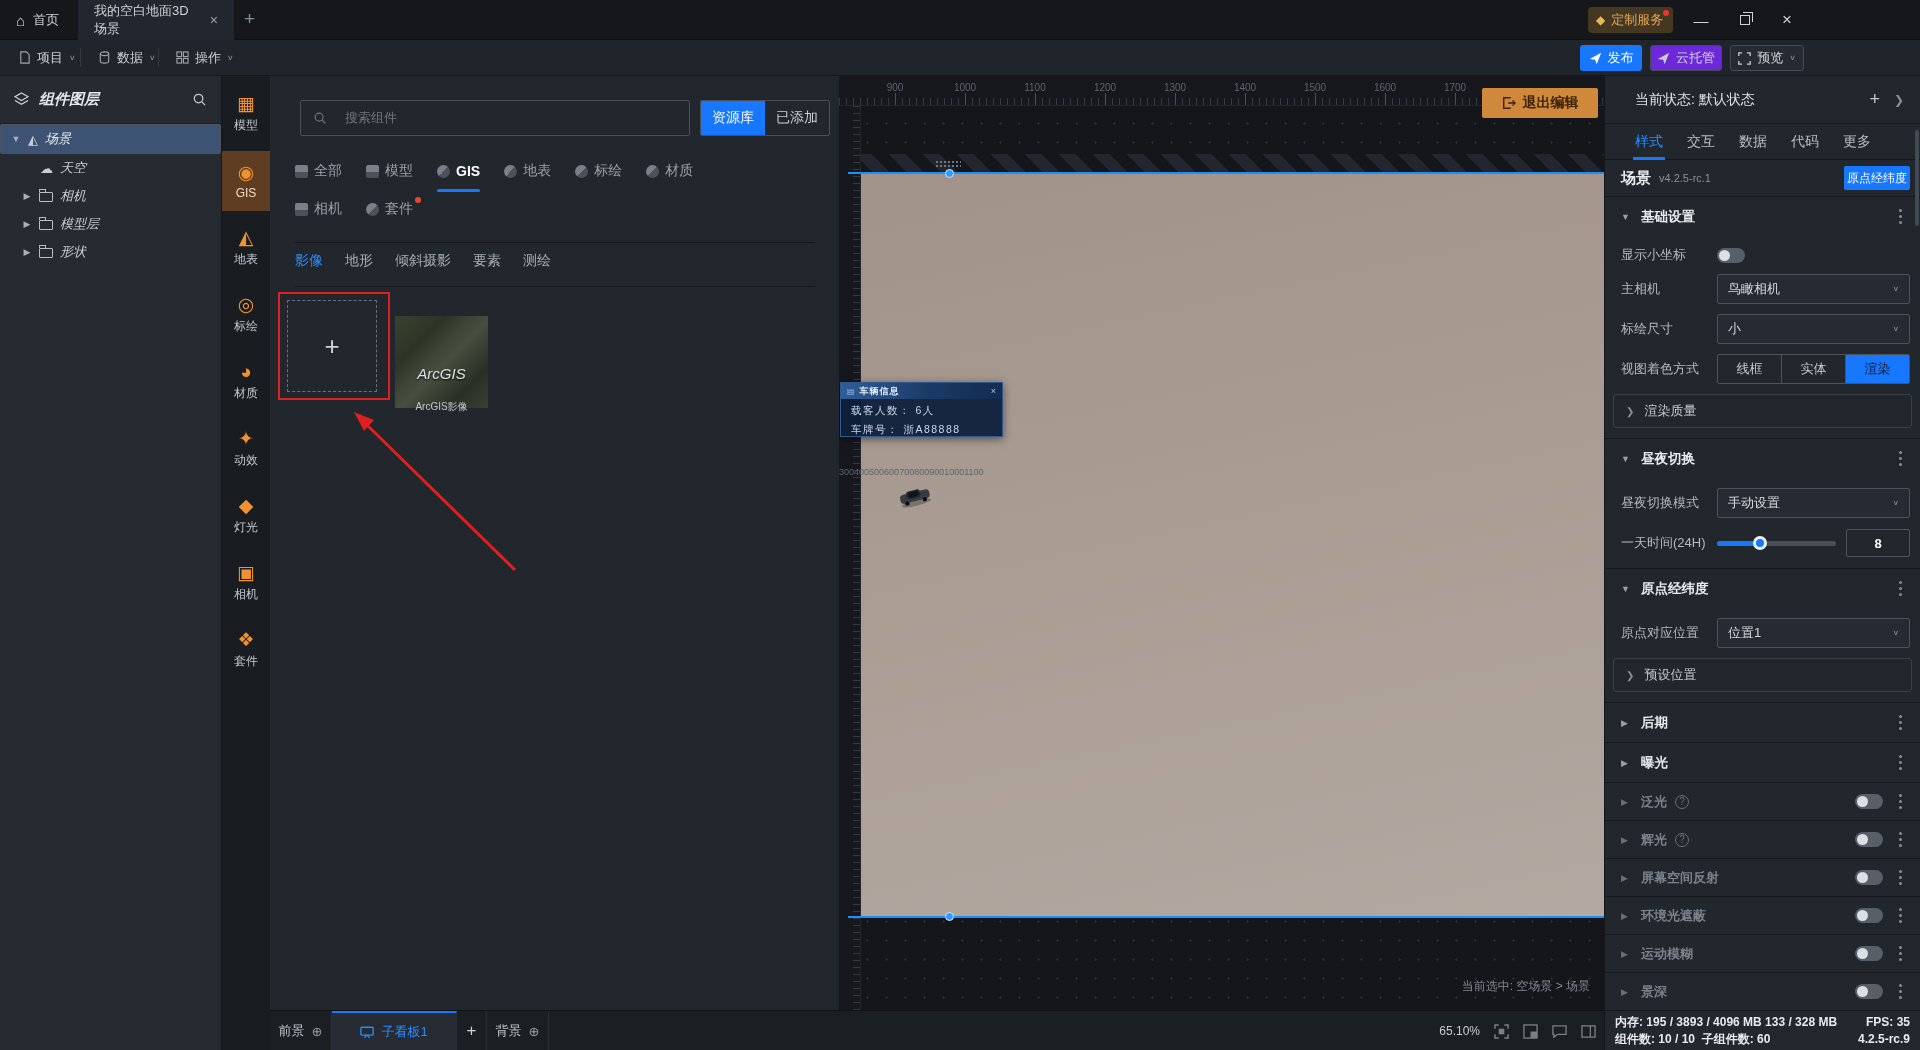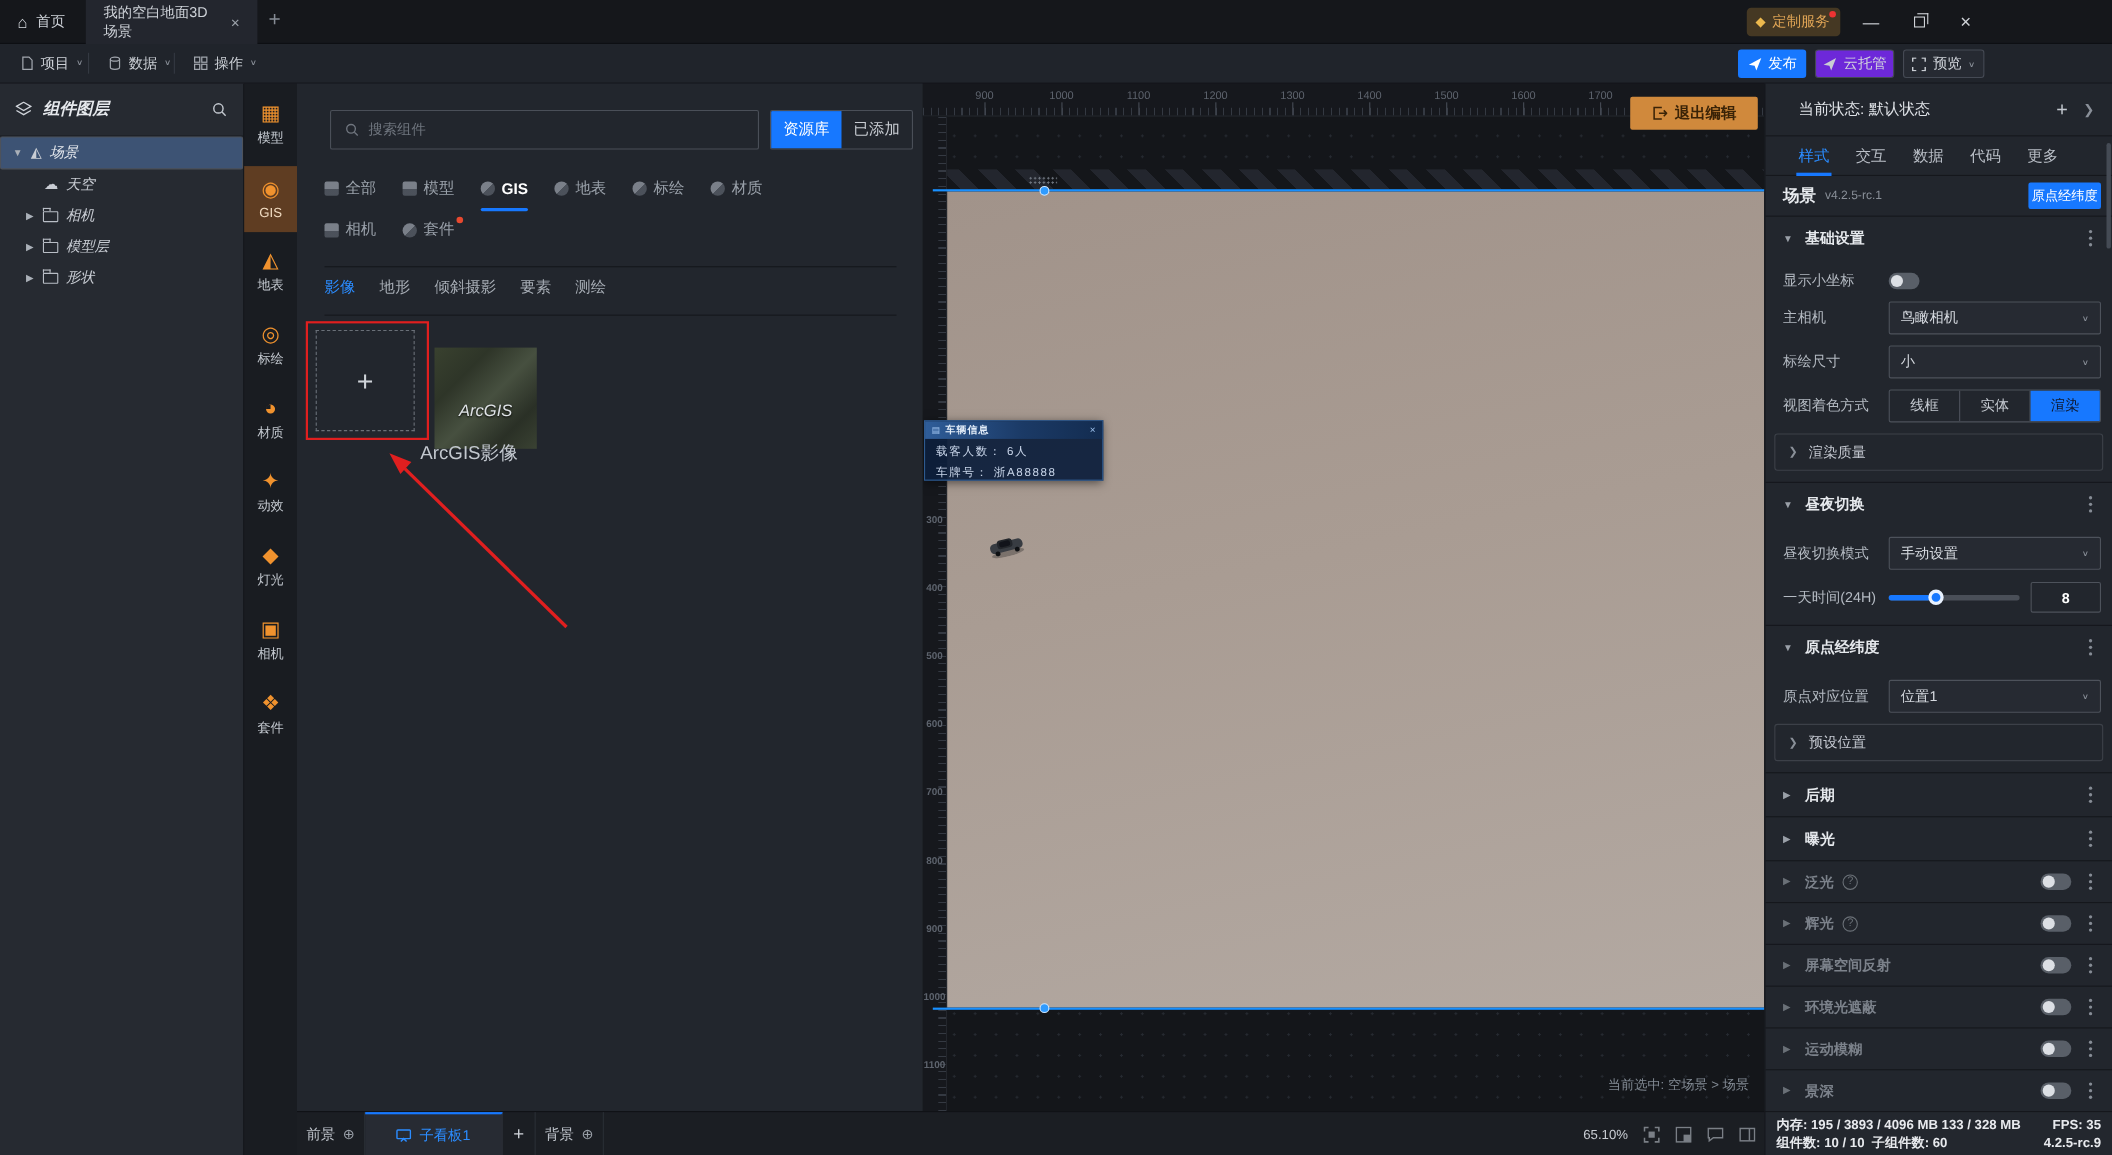--- a/index.html
+++ b/index.html
@@ -47,53 +47,53 @@
   
   .rail { position:absolute; left:222px; top:76px; width:48px; height:974px; background:#191c21; }
   .rail-item { position:absolute; left:0; width:48px; height:60px; display:flex; flex-direction:column; align-items:center; justify-content:center; gap:3px; }
   .rail-item .g { font-size:19px; color:#f0922e; line-height:20px; }
   .rail-item .l { font-size:12px; color:#c3c8cf; }
   .rail-item.active { background:#5f3d22; }
   .rail-item.active .l { color:#f1dcc2; }
 
   
   .library { position:absolute; left:270px; top:76px; width:569px; height:974px; background:#22262d; }
-  .searchbox { position:absolute; left:30px; top:24px; width:390px; height:36px; border:1px solid #4a4f58; border-radius:2px; display:flex; align-items:center; gap:8px; padding:0 12px; }
+  .searchbox { position:absolute; left:30px; top:24px; width:390px; height:36px; border:1px solid #4a4f58; border-radius:2px; display:flex; align-items:center; gap:18px; padding:0 12px; }
   .searchbox .ph { color:#6f757e; }
   .libtabs { position:absolute; left:430px; top:24px; height:36px; display:flex; border:1px solid #4a4f58; border-radius:2px; overflow:hidden; }
   .libtab { width:64px; display:flex; align-items:center; justify-content:center; color:#c9cdd3; font-size:14px; }
   .libtab.on { background:#1778ff; color:#fff; }
   .chips { position:absolute; left:25px; top:86px; display:flex; gap:24px; }
   .chips.r2 { top:124px; }
   .chip { display:flex; align-items:center; gap:6px; color:#9aa1aa; font-size:14px; position:relative; padding-bottom:6px; }
   .chip .ci { width:13px; height:13px; border-radius:50%; background:linear-gradient(135deg,#9096a0 50%,#565c66 50%); opacity:.8; }
   .chip .ci.sq { border-radius:2px; background:linear-gradient(180deg,#9096a0 55%,#565c66 55%); }
   .chip.on { color:#fff; font-weight:bold; }
   .chip.on::after { content:''; position:absolute; left:0; bottom:-6px; width:100%; height:3px; background:#1778ff; border-radius:2px; }
   .chip .rdot { position:absolute; right:-8px; top:-3px; width:6px; height:6px; background:#e8492f; border-radius:50%; }
   .lib-div { position:absolute; left:25px; width:520px; height:1px; background:#15171c; }
   .subtabs { position:absolute; left:25px; top:176px; display:flex; gap:22px; font-size:14px; color:#a7adb5; }
   .subtab.on { color:#2b8cff; }
   .red-rect { position:absolute; left:8px; top:216px; width:112px; height:108px; border:2px solid #e01f1f; z-index:5; }
   .plus-card { position:absolute; left:17px; top:224px; width:90px; height:92px; border:1px dashed #6a7078; display:flex; align-items:center; justify-content:center; color:#cfd3d9; font-size:26px; font-weight:200; }
   .arc-card { position:absolute; left:125px; top:240px; width:93px; height:92px; background:linear-gradient(135deg,#39412f 0%,#2e3528 28%,#475040 52%,#2a3026 78%,#3a4233 100%); display:flex; align-items:flex-end; justify-content:center; padding-bottom:26px;font-style:italic; }
   .arc-card .t { color:#dfe3e6; font-size:15px; text-shadow:0 1px 2px #000; }
-  .arc-cap { position:absolute; left:110px; top:324px; width:93px; text-align:center; color:#c3c8cf; font-size:17px; }
+  .arc-cap { position:absolute; left:125px; top:324px; width:93px; text-align:center; color:#c3c8cf; font-size:10px; }
   .arrow-svg { position:absolute; left:0; top:0; width:569px; height:974px; pointer-events:none; z-index:6; }
 
   
   .canvas { position:absolute; left:839px; top:76px; width:765px; height:934px; background:#14161a; overflow:hidden;
             background-image:radial-gradient(#262a31 1px, transparent 1.2px); background-size:19px 19px; }
   .ruler-top { position:absolute; left:0; top:0; width:765px; height:30px; background:#16181d; border-bottom:1px solid #23262c;
      background-image:repeating-linear-gradient(90deg,#4a505a 0 1px,transparent 1px 70px),repeating-linear-gradient(90deg,#343942 0 1px,transparent 1px 7px);
      background-size:100% 12px,100% 7px; background-position:56px bottom,0 bottom; background-repeat:repeat-x; display:flex; padding-left:21px; z-index:2; }
   .ruler-top span { width:70px; text-align:center; font-size:10px; color:#5d636d; padding-top:6px; }
   .ruler-left { position:absolute; left:0; top:30px; width:22px; height:904px; background:#16181d; border-right:1px solid #23262c;
      background-image:repeating-linear-gradient(180deg,#343942 0 1px,transparent 1px 7px); background-size:7px 100%; background-repeat:repeat-y; background-position:right 0;
-     display:flex; flex-direction:column; padding-top:361px; z-index:2;font-weight:bold; }
+     display:flex; padding-top:361px; z-index:2; }
   .ruler-left span { height:62px; font-size:9px; color:#5d636d; text-align:center; flex-shrink:0; }
   .stripes { position:absolute; left:0; top:78px; width:765px; height:18px; background:repeating-linear-gradient(45deg,#23262e 0 12px,#14161a 12px 24px); }
   .sel-line { position:absolute; left:9px; width:756px; height:2px; background:#1890ff; z-index:3; }
   .ground { position:absolute; left:9px; top:98px; width:756px; height:742px; background:linear-gradient(168deg,#a1938a 0%,#a99c93 45%,#b3a9a2 100%); }
   .handle { position:absolute; width:9px; height:9px; border-radius:50%; background:#2f9bff; border:1px solid #cfe7ff; z-index:4; }
   .gripdots { position:absolute; left:96px; top:84px; width:26px; height:8px; background-image:radial-gradient(#6f7680 1px, transparent 1.1px); background-size:4px 4px; z-index:4; }
   .exit-btn { position:absolute; left:643px; top:12px; width:116px; height:30px; background:#d0893c; border-radius:2px; display:flex; align-items:center; justify-content:center; gap:7px; color:#3a2307; font-weight:bold; font-size:14px; z-index:5; }
   .popup { position:absolute; left:1px; top:306px; width:163px; height:55px; border:1px solid #2e5a8f; background:rgba(13,31,60,.94); z-index:6; box-shadow:0 2px 8px rgba(0,0,0,.5); }
   .popup-head { height:16px; background:linear-gradient(90deg,#2f5d99 0%,#1b3a66 55%,#132c50 100%); display:flex; align-items:center; padding:0 6px; gap:5px; }
   .popup-head .ti { font-size:8px; color:#9fc3ef; }

